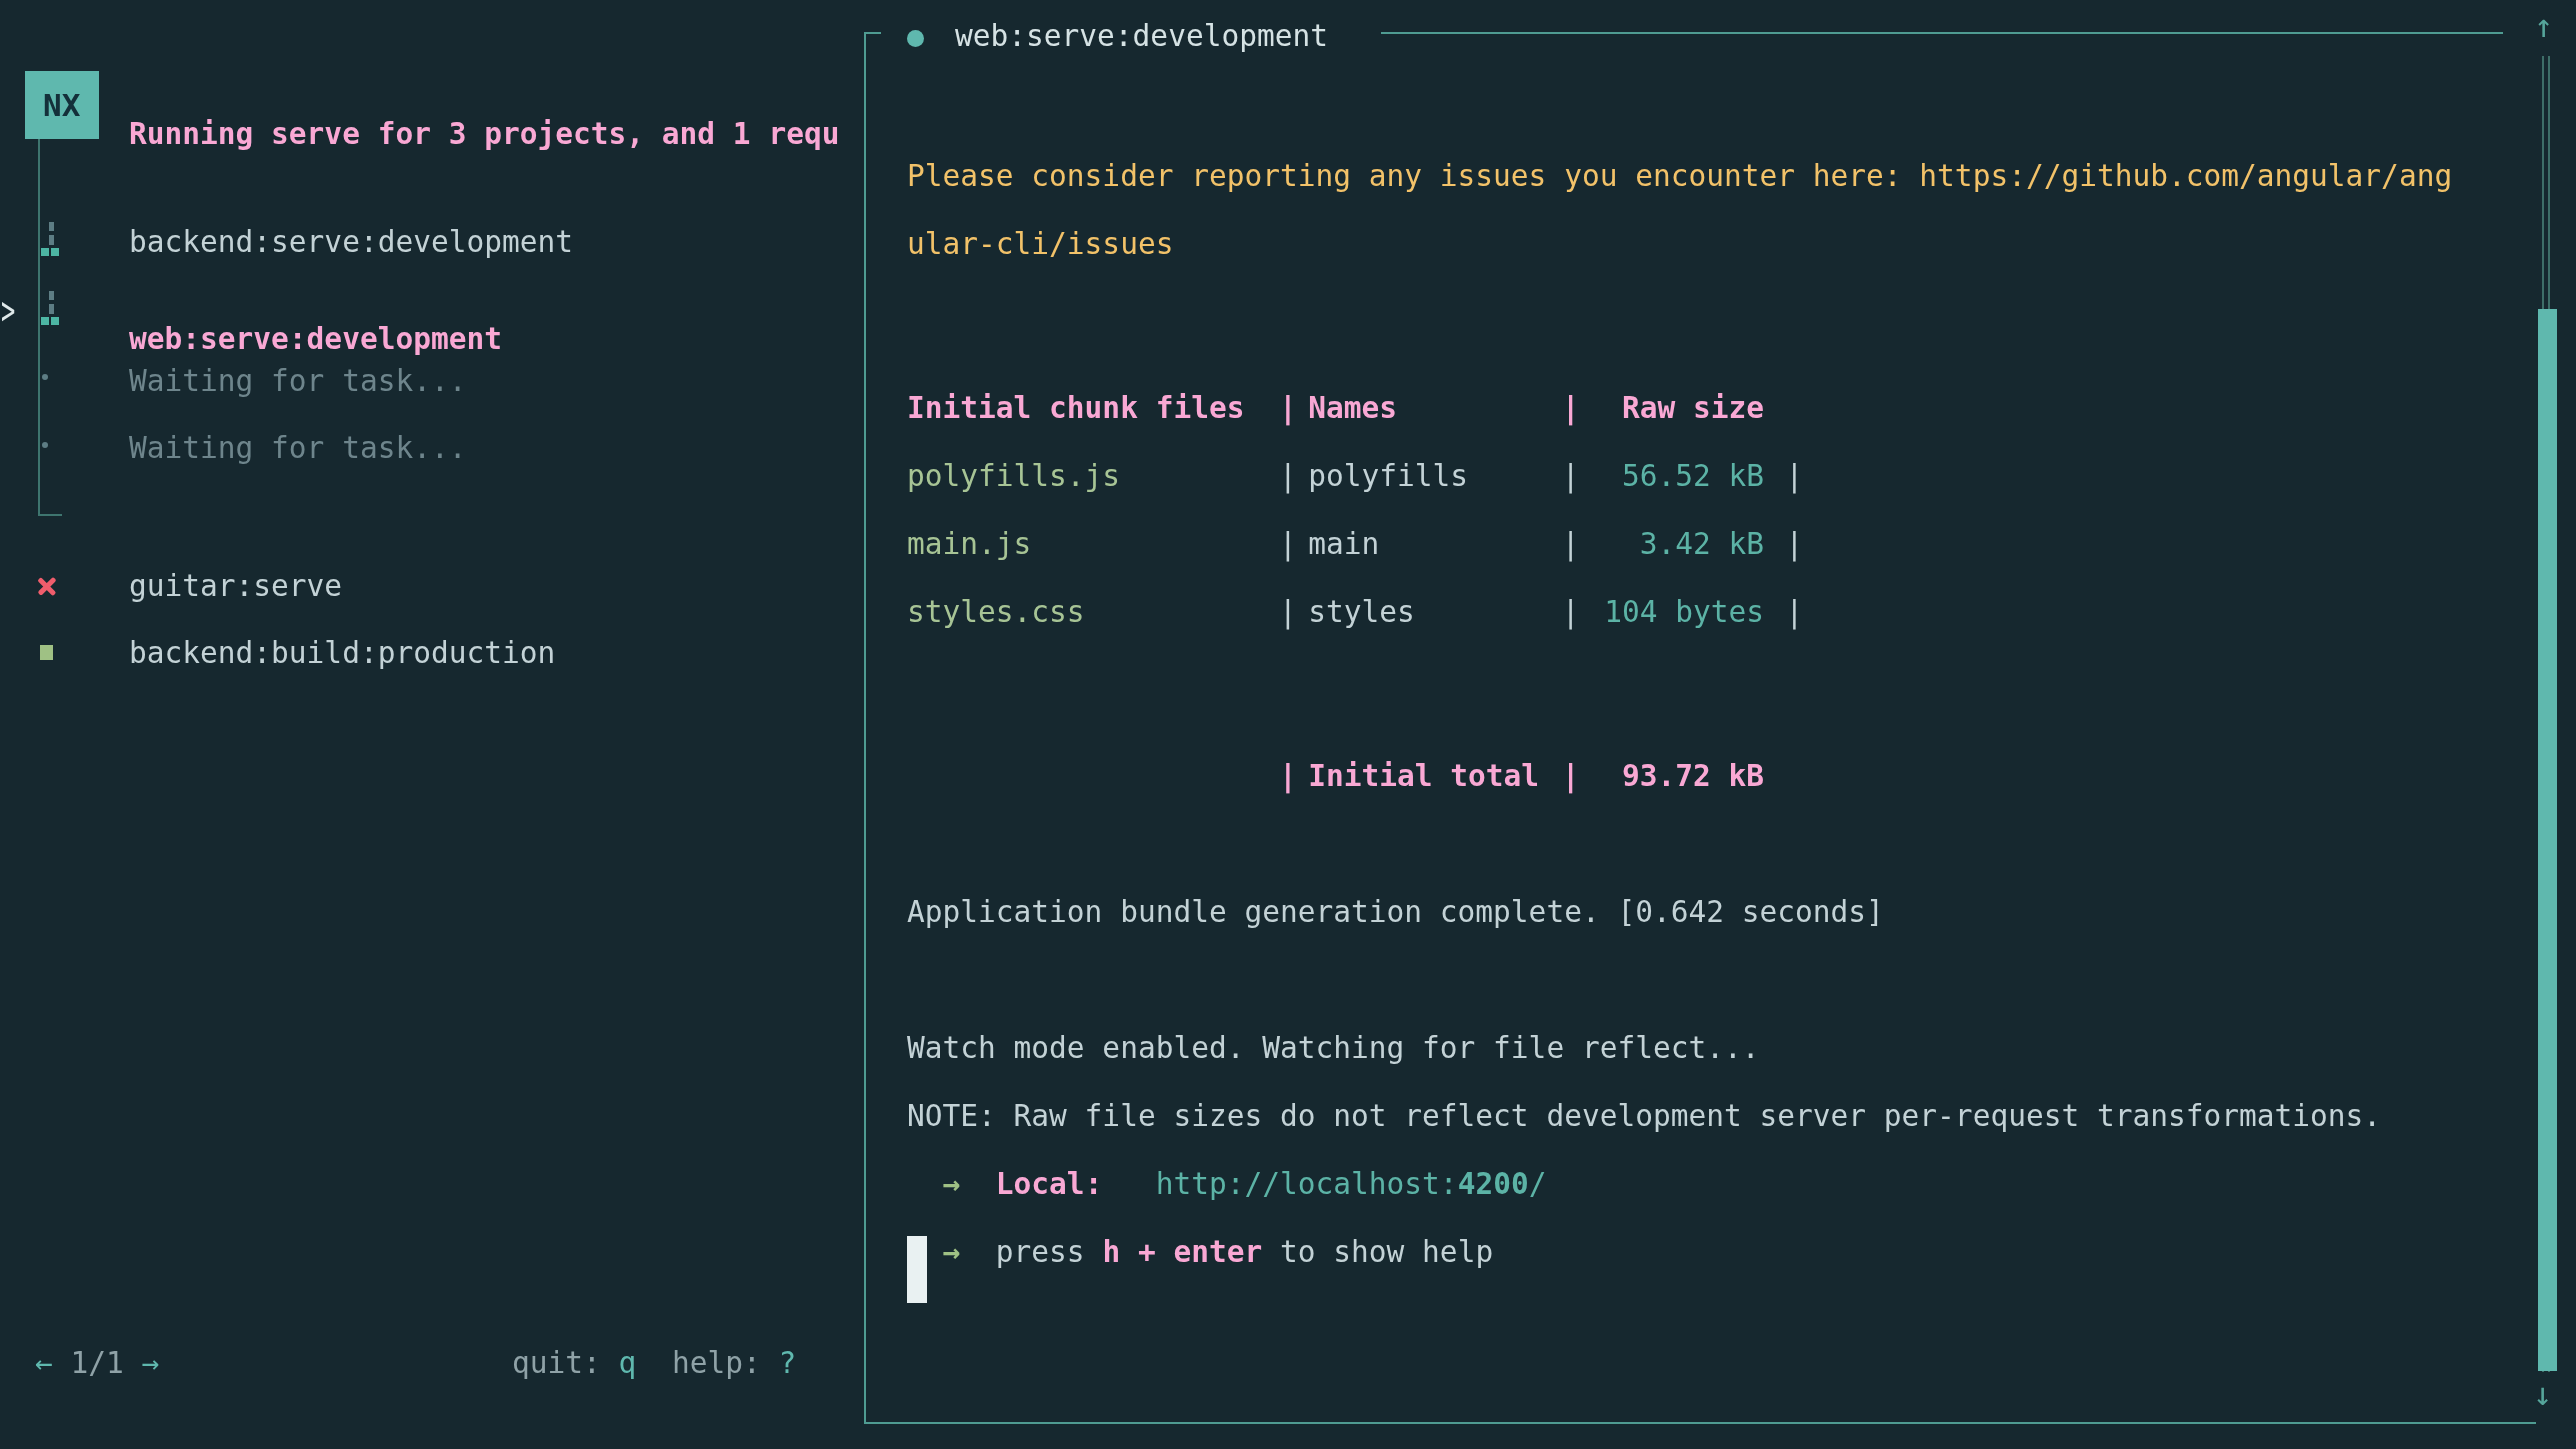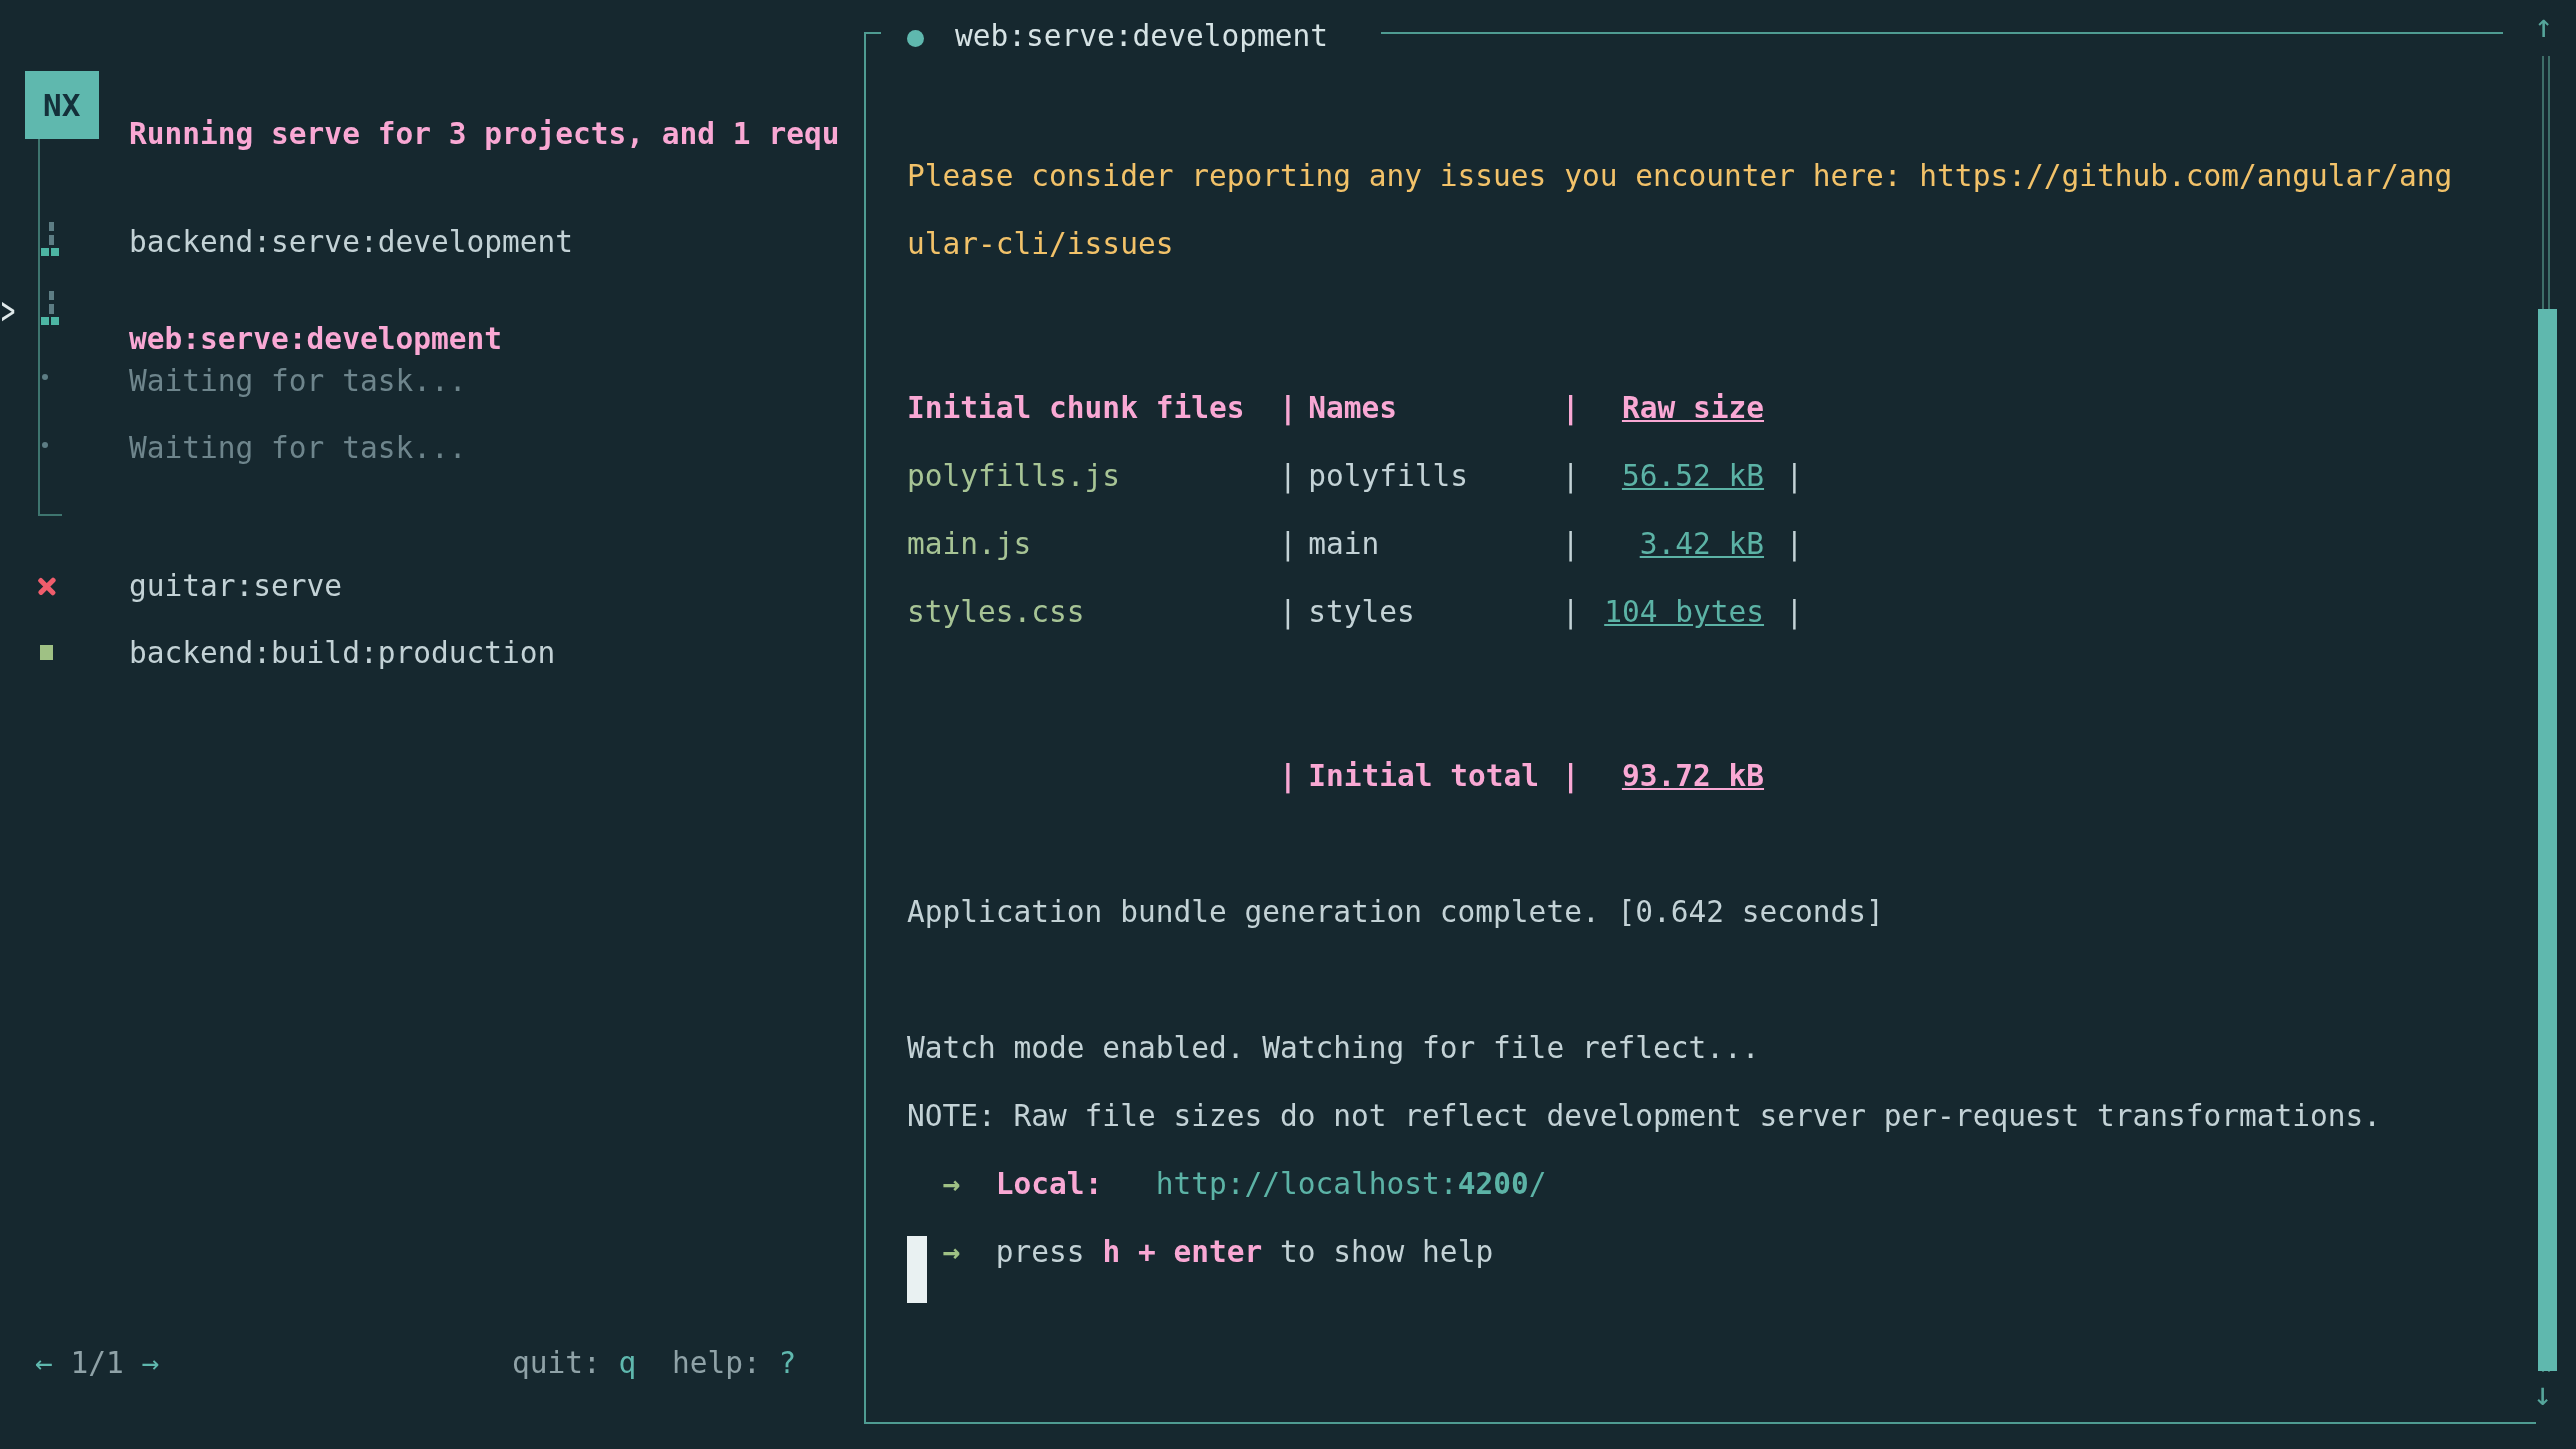--- a/index.html
+++ b/index.html
@@ -40,21 +40,21 @@
 
   
   .b { background:#4F9C92; }
   .panel-dot { left:907px; top:29.5px; width:17.4px; height:17.4px; border-radius:50%; background:#5FB8AE; }
 
   
   .content { left:907px; top:142px; width:1610px; }
   .line { height:68px; line-height:68px; white-space:pre; }
   .tc1 { display:inline-block; width:372px; }
   .tc2 { display:inline-block; width:265px; padding-left:11.4px; }
-  .tc3 { display:inline-block; width:206px; padding-right:21.5px; text-align:right;text-decoration:underline; }
+  .tc3 { display:inline-block; width:206px; padding-right:21.5px; text-align:right; }
   .cursor { left:907px; top:1236px; width:20px; height:67px; background:#E9F1F2; }
 
   
   .sb-track { left:2542px; top:56px; width:8px; height:1316px; border-left:2px solid #3E6E68; border-right:2px solid #3E6E68; }
   .sb-thumb { left:2538px; top:309px; width:19px; height:1062px; background:#5FB8AE; }
   .sb-arrow { color:#56A59B; font-size:32px; }
 </style>
 </head>
 <body>
 

